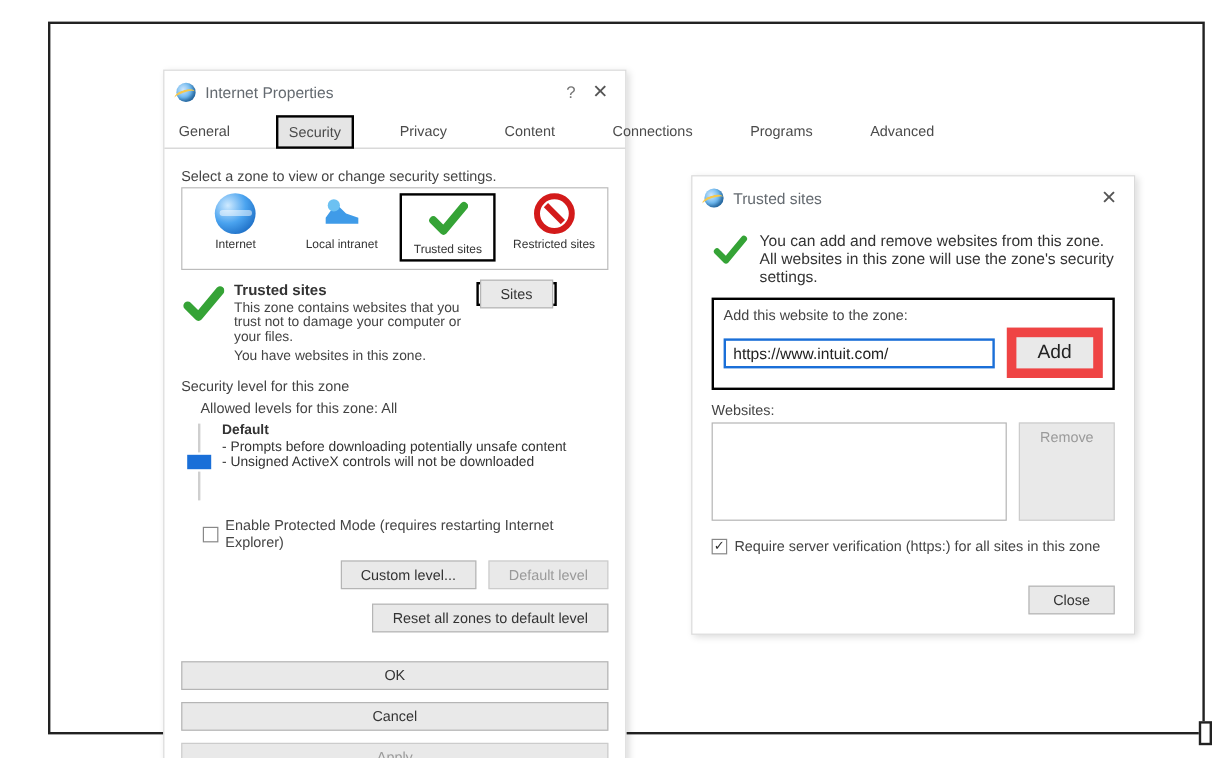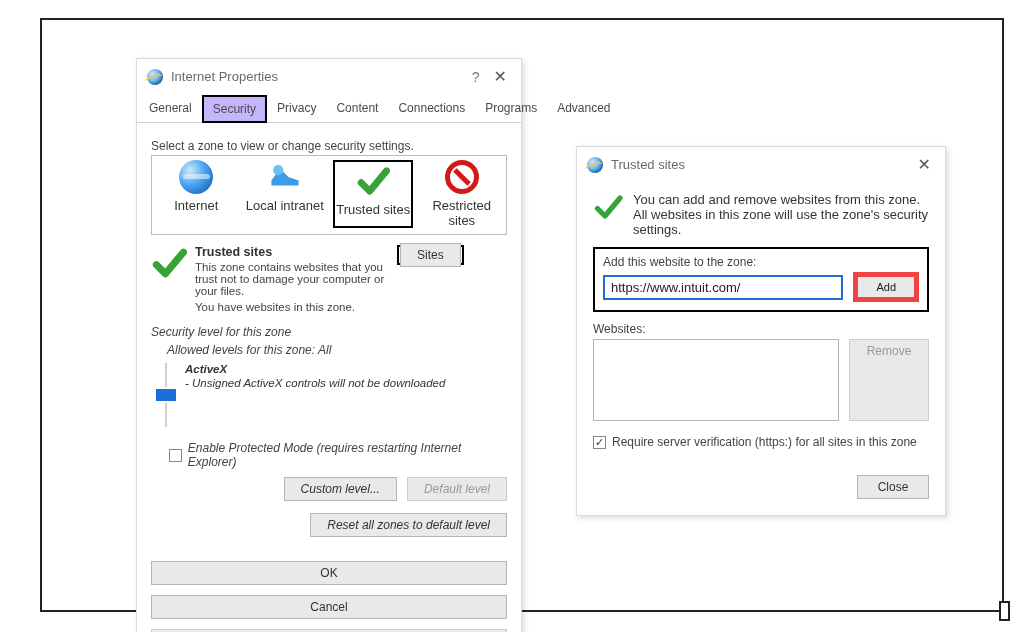--- a/index.html
+++ b/index.html
@@ -54,34 +54,34 @@
   .ie-icon::after{
     content:"";
     position:absolute; left:-2px; top:6px; width:18px; height:6px;
     border-top:2px solid #f5c84c; border-radius:50%;
     transform:rotate(-18deg);
   }
 
   .annot { position: absolute; font-family: "Courier New", monospace; font-size: 13px; color:#111; }
 
   
-  .tabs { display:flex; border-bottom:1px solid #d0d0d0; padding:0 2px; margin-top:2px; }
+  .tabs { display:flex; border-bottom:1px solid #d0d0d0; padding:0 2px; margin-top:2px;gap:28px; }
   .tab {
     padding: 5px 9px; font-size:12px; color:#4b4b4b;
     border:1px solid transparent; border-bottom:none;
     position:relative; top:1px;
     cursor: default;
   }
-  .tab.active-hl { border:2px solid #000; background:#c4b5fd; }
+  .tab.active-hl { border:2px solid #000; background:#e5e5e5; }
   .ip-body { padding: 10px 14px 10px 14px; }
 
   .zone-caption { margin: 6px 0 2px 0; }
   .zone-box {  }
   .zone-row { display:flex; justify-content:space-around; padding:4px 0 6px 0; }
-  .zone-item { text-align:center; width:80px; font-size:13px; color:#333; }
+  .zone-item { text-align:center; width:80px; font-size:10px; color:#333; }
   .zone-item-hl { border:2px solid #000; padding:2px 0; }
   .zone-icon { width:34px; height:34px; margin:0 auto 4px auto; position:relative; }
   .ic-internet { border-radius:50%;
     background: radial-gradient(circle at 32% 30%, #cfeaff 0%, #4aa3ef 45%, #1e6fc6 80%, #0d4c8f 100%);
   }
   .ic-internet::after{content:"";position:absolute;left:10%;right:10%;top:42%;height:5px;background:rgba(255,255,255,0.5);border-radius:3px;}
   .ic-intranet { background:none; }
   .ic-intranet svg{width:100%;height:100%;}
   .ic-restrict { border-radius:50%; border:5px solid #d31a1a; position:relative;}
   .ic-restrict::after{content:"";position:absolute;left:2px;right:2px;top:50%;height:5px;background:#d31a1a;transform:translateY(-50%) rotate(45deg);}
@@ -92,21 +92,21 @@
   .info-text .hdr{ font-weight:bold; font-size:12.5px; color:#333; margin-bottom:2px; }
   .sites-btn-wrap { position:relative; width:110px; }
   .btn {
     background:#e9e9e9; border:1px solid #b5b5b5;
     padding:4px 16px; font-size:12px; color:#333;
     cursor:default; min-width:80px; text-align:center;
   }
   .btn.disabled{ color:#9a9a9a; border-color:#ccc; }
   .sites-hl { border:2px solid #000; display:inline-block; padding:1px; }
 
-  .sec-level { margin-top:12px;font-style:italic; }
+  .sec-level { margin-top:12px; }
   .sec-allowed { margin:4px 0 6px 16px; }
   .sec-slider-row { display:flex; gap:12px; margin-left:8px; }
   .slider-track {
     width:14px; height:64px; position:relative;
     display:flex; align-items:center; flex-direction:column;
   }
   .slider-track::before, .slider-track::after{
     content:""; width:2px; height:26px; background:#cfcfcf;
   }
   .slider-thumb { width:20px; height:12px; background:#1a6fd8; margin:2px 0; }
@@ -127,21 +127,21 @@
   .ts-info { display:flex; gap:10px; align-items:flex-start; }
   .ts-info .big-check svg{width:30px;height:30px;}
   .ts-info-text { font-size:13px; color:#333; }
 
   .add-block { border:2px solid #000; padding:6px 8px 8px 8px; margin-top:10px; }
   .add-row { display:flex; gap:10px; align-items:center; margin-top:3px; }
   .txt-input {
     flex:1; border:2px solid #1a6fd8; padding:3px 6px;
     font-size:13px; color:#222; font-family:inherit;
   }
-  .add-btn { border:5px solid #ef4444; background:#e9e9e9; padding:4px 18px; font-size:11px; color:#222;}
+  .add-btn { border:8px solid #ef4444; background:#e9e9e9; padding:4px 18px; font-size:16px; color:#222;}
 
   .web-label { margin-top:10px; }
   .web-row { display:flex; gap:10px; margin-top:3px;border-radius:19px; }
   .web-list { flex:1; height:82px; border:1px solid #b5b5b5; background:#fff; }
 
   .req-row { display:flex; align-items:center; gap:6px; margin-top:14px; }
   .cbox.checked::after{ content:"✓"; display:block; font-size:11px; line-height:11px; color:#333; text-align:center;}
 
   .ts-footer { display:flex; justify-content:flex-end; padding:14px 16px 16px 16px;align-items:flex-end; }
 </style>
@@ -228,21 +228,22 @@
     <div class="sec-level">
       <div>Security level for this zone</div>
       <div class="sec-allowed">Allowed levels for this zone: All</div>
       <div class="sec-slider-row">
         <div class="slider-track">
           <span></span>
             <div class="slider-thumb"></div>
             <span></span>
         </div>
         <div class="slider-desc">
-          <div class="lvlname">ActiveX</div>
+          <div class="lvlname">Default</div>
+          <div>- Prompts before downloading potentially unsafe content</div>
           <div>- Unsigned ActiveX controls will not be downloaded</div>
         </div>
       </div>
 
       <div class="epm-row">
         <div class="cbox"></div>
         <div>Enable Protected Mode (requires restarting Internet Explorer)</div>
       </div>
 
       <div class="btn-row">

